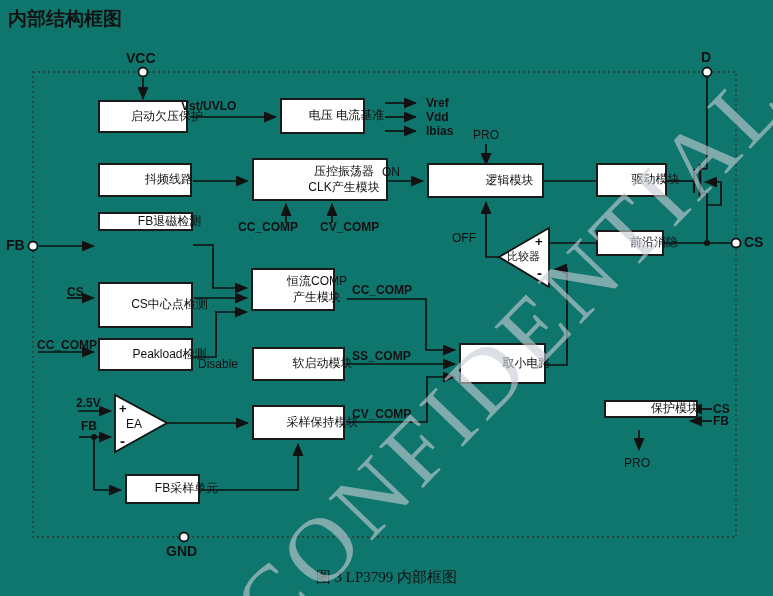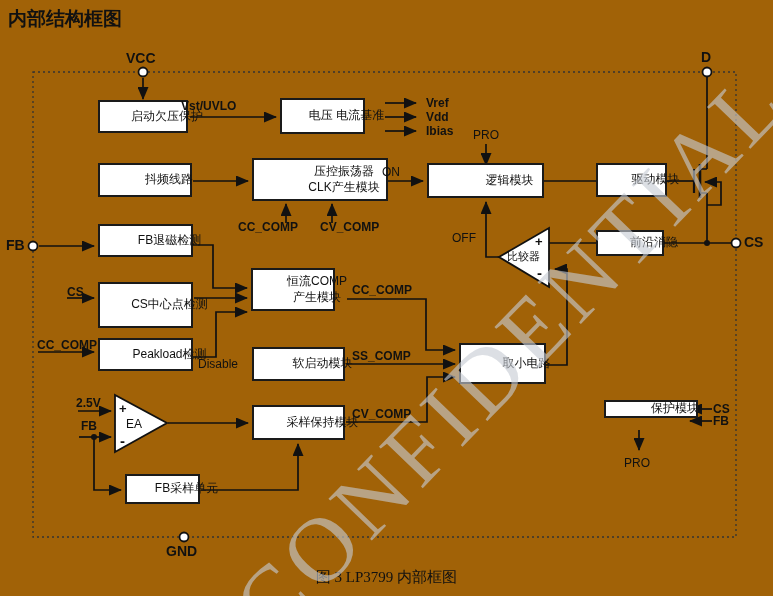--- a/index.html
+++ b/index.html
@@ -1,17 +1,17 @@
 <!DOCTYPE html>
 <html><head>
 <meta charset="utf-8">
 <style>
   html,body{margin:0;padding:0;background:#fff;}
   #page{
-    position:relative;width:773px;height:596px;background:#a16207;
+    position:relative;width:773px;height:596px;background:#0f766e;
     font-family:"Liberation Sans","DejaVu Sans",sans-serif;color:#111;
     overflow:hidden;
   }
   #wires{position:absolute;left:0;top:0;z-index:1;}
   .box{
     position:absolute;border:2px solid #1a1a1a;background:#fff;
     display:flex;flex-direction:column;align-items:center;justify-content:center;
     font-size:12px;line-height:1.3;text-align:center;z-index:2;box-sizing:border-box;
     white-space:nowrap;
     padding-left:48px;
@@ -126,21 +126,21 @@
   <div class="box" style="left:252px;top:158px;width:136px;height:43px">
     <span>压控振荡器</span>
     <span>CLK产生模块</span>
   </div>
   <div class="box" style="left:427px;top:163px;width:117px;height:35px">
     <span>逻辑模块</span>
   </div>
   <div class="box" style="left:596px;top:163px;width:71px;height:34px">
     <span>驱动模块</span>
   </div>
-  <div class="box" style="left:98px;top:224px;width:95px;height:33px">
+  <div class="box" style="left:98px;top:212px;width:95px;height:19px">
     <span>FB退磁检测</span>
   </div>
   <div class="box" style="left:98px;top:282px;width:95px;height:46px">
     <span>CS中心点检测</span>
   </div>
   <div class="box" style="left:98px;top:338px;width:95px;height:33px">
     <span>Peakload检测</span>
   </div>
   <div class="box" style="left:251px;top:268px;width:84px;height:43px">
     <span>恒流COMP</span>

